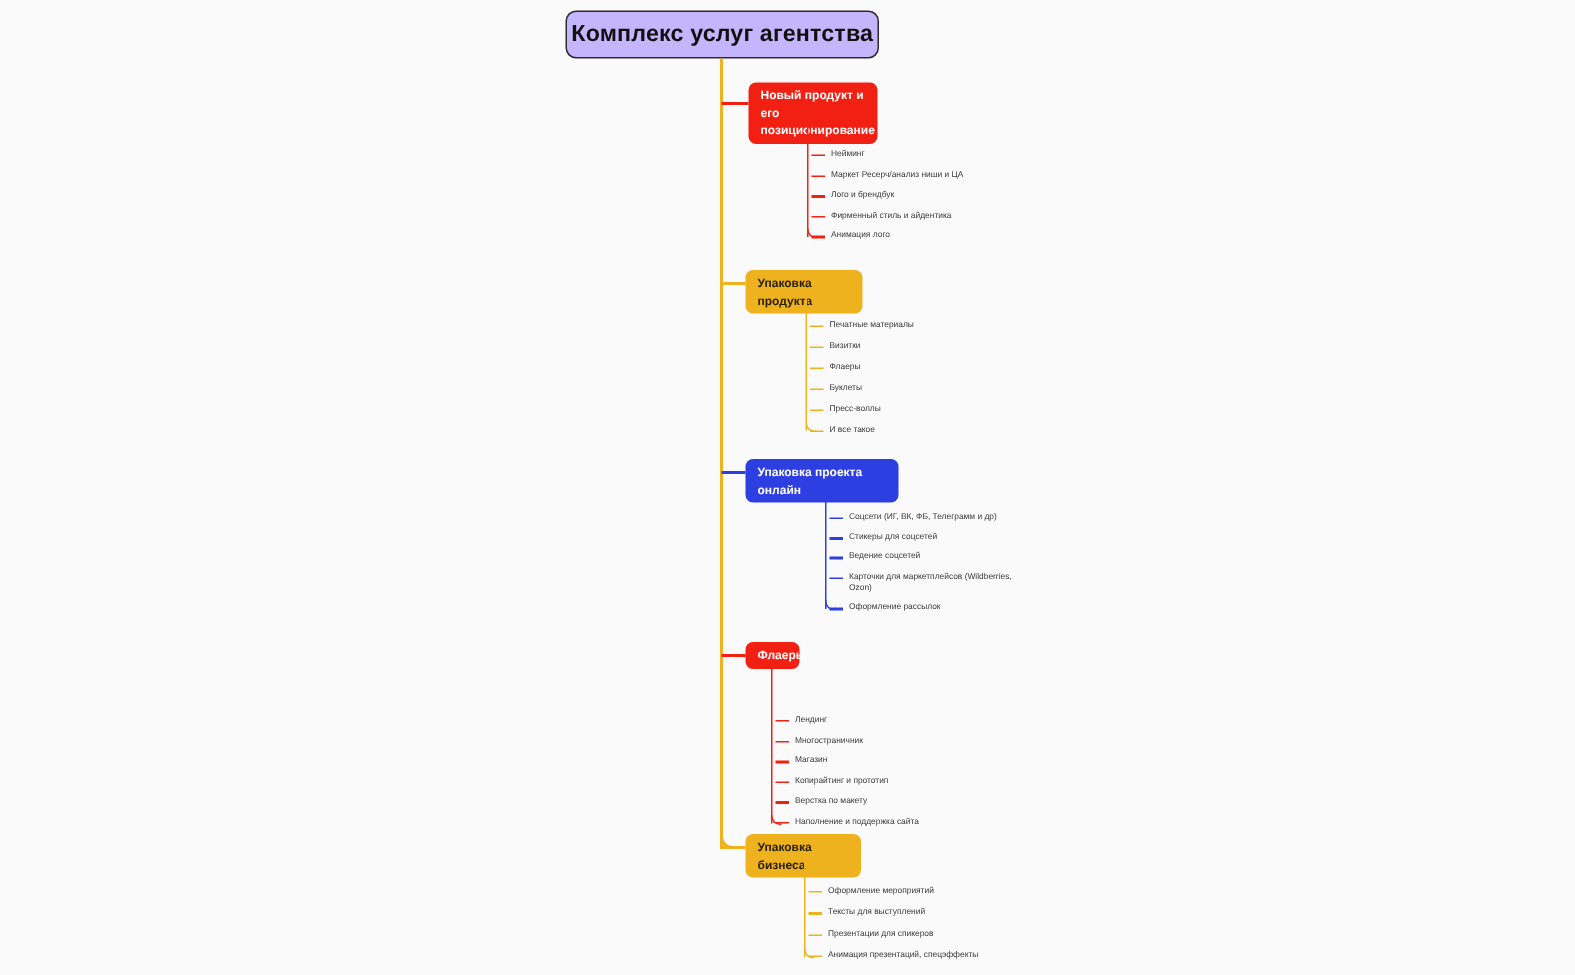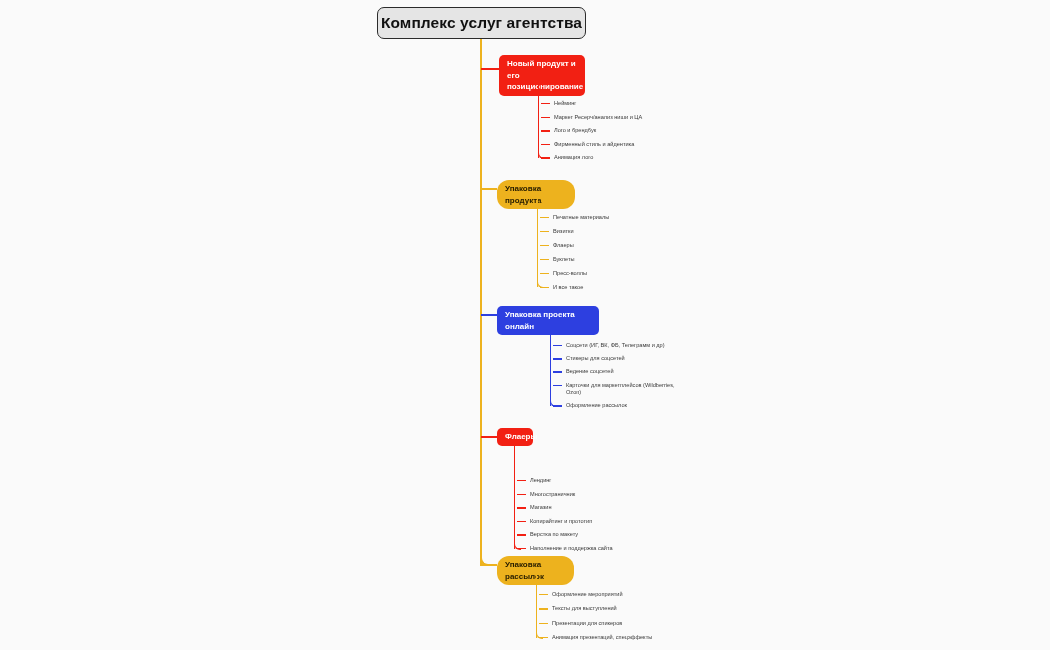--- a/index.html
+++ b/index.html
@@ -10,21 +10,21 @@
     font-family: "Liberation Sans", "DejaVu Sans", sans-serif;
     overflow: hidden;
   }
   #canvas { position: relative; width: 1050px; height: 650px; }
 
   
   .root-node {
     position: absolute;
     left: 377px; top: 7px;
     width: 209px; height: 32px;
-    background: #e5e5e5;
+    background: #c4b5fd;
     border: 1.6px solid #2b2b2b;
     border-radius: 7px;
     display: flex; align-items: center; justify-content: center;
     font-size: 15.5px; font-weight: 700; color: #111111;
     letter-spacing: 0.1px;
   }
 
   
   .trunk {
     position: absolute;
@@ -51,21 +51,21 @@
   
   .branch-box {
     position: absolute;
     border-radius: 5px;
     display: flex; align-items: center;
     padding: 3px 8px;
     font-size: 8px; font-weight: 700;
     line-height: 1.45;
   }
   .branch-box.red    { background: #f22013; color: #ffffff; }
-  .branch-box.amber  { background: #edb21e; color: #2b2000; border-radius: 12px; }
+  .branch-box.amber  { background: #edb21e; color: #2b2000; }
   .branch-box.blue   { background: #2d3fe0; color: #ffffff; }
 
   
   .sub-spine { position: absolute; width: 1.4px; }
 
   
   .leaf {
     position: absolute;
     display: flex; align-items: flex-start;
     font-size: 5.6px;
@@ -136,21 +136,21 @@
       <div class="leaf" style="left: 517px; top: 477px; color: rgb(58, 58, 58);"><span class="dash" style="background: rgb(242, 32, 19);"></span><span class="txt">Лендинг</span></div>
       <div class="leaf" style="left: 517px; top: 490.6px; color: rgb(58, 58, 58);"><span class="dash" style="background: rgb(242, 32, 19);"></span><span class="txt">Многостраничник</span></div>
       <div class="leaf" style="left: 517px; top: 504.2px; color: rgb(58, 58, 58);"><span class="dash" style="background: rgb(242, 32, 19);"></span><span class="txt">Магазин</span></div>
       <div class="leaf" style="left: 517px; top: 517.8px; color: rgb(58, 58, 58);"><span class="dash" style="background: rgb(242, 32, 19);"></span><span class="txt">Копирайтинг и прототип</span></div>
       <div class="leaf" style="left: 517px; top: 531.4px; color: rgb(58, 58, 58);"><span class="dash" style="background: rgb(242, 32, 19);"></span><span class="txt">Верстка по макету</span></div>
       <div class="leaf" style="left: 517px; top: 545px; color: rgb(58, 58, 58);"><span class="dash" style="background: rgb(242, 32, 19);"></span><span class="txt">Наполнение и поддержка сайта</span></div>
       <div class="sub-spine" style="left: 514px; top: 443px; height: 105.7px; background: rgb(242, 32, 19);"></div>
       <div style="position: absolute; left: 514px; top: 542.7px; width: 7px; height: 7px; border-left: 1.4px solid rgb(242, 32, 19); border-bottom: 1.4px solid rgb(242, 32, 19); border-bottom-left-radius: 6px;"></div>
       <div class="stub" style="left: 481px; top: 564px; width: 16px; background: rgb(237, 178, 30);"></div>
       <div class="branch-box amber" style="left: 497px; top: 556px; width: 77px; min-height: 16px; background: rgb(237, 178, 30);">
-        <span>Упаковка рассылок</span>
+        <span>Упаковка бизнеса</span>
       </div>
       <div class="leaf" style="left: 539px; top: 591px; color: rgb(58, 58, 58);"><span class="dash" style="background: rgb(237, 178, 30);"></span><span class="txt">Оформление мероприятий</span></div>
       <div class="leaf" style="left: 539px; top: 605.3px; color: rgb(58, 58, 58);"><span class="dash" style="background: rgb(237, 178, 30);"></span><span class="txt">Тексты для выступлений</span></div>
       <div class="leaf" style="left: 539px; top: 619.6px; color: rgb(58, 58, 58);"><span class="dash" style="background: rgb(237, 178, 30);"></span><span class="txt">Презентации для спикеров</span></div>
       <div class="leaf" style="left: 539px; top: 633.9px; color: rgb(58, 58, 58);"><span class="dash" style="background: rgb(237, 178, 30);"></span><span class="txt">Анимация презентаций, спецэффекты</span></div>
       <div class="sub-spine" style="left: 536px; top: 572px; height: 65.6px; background: rgb(237, 178, 30);"></div>
       <div style="position: absolute; left: 536px; top: 631.6px; width: 7px; height: 7px; border-left: 1.4px solid rgb(237, 178, 30); border-bottom: 1.4px solid rgb(237, 178, 30); border-bottom-left-radius: 6px;"></div>
     </div>
 
 </div>

